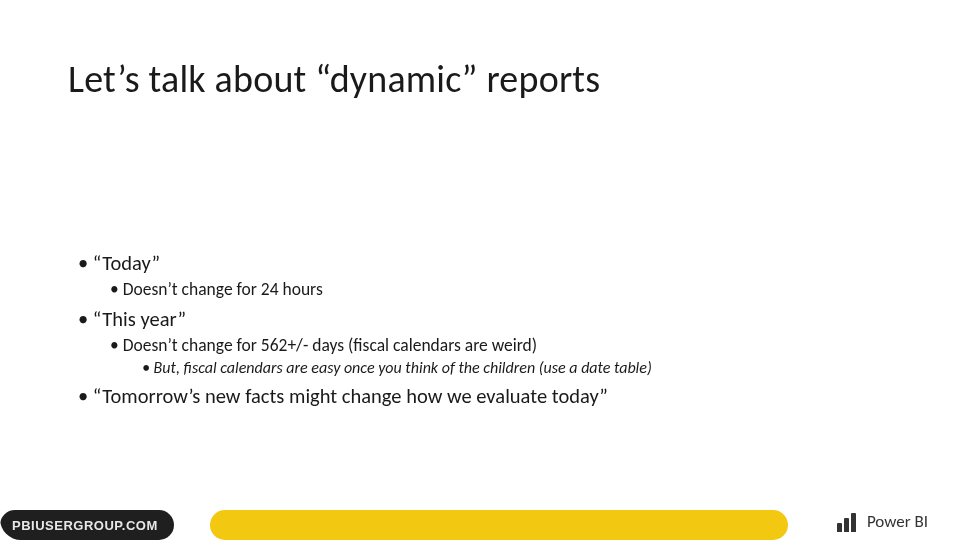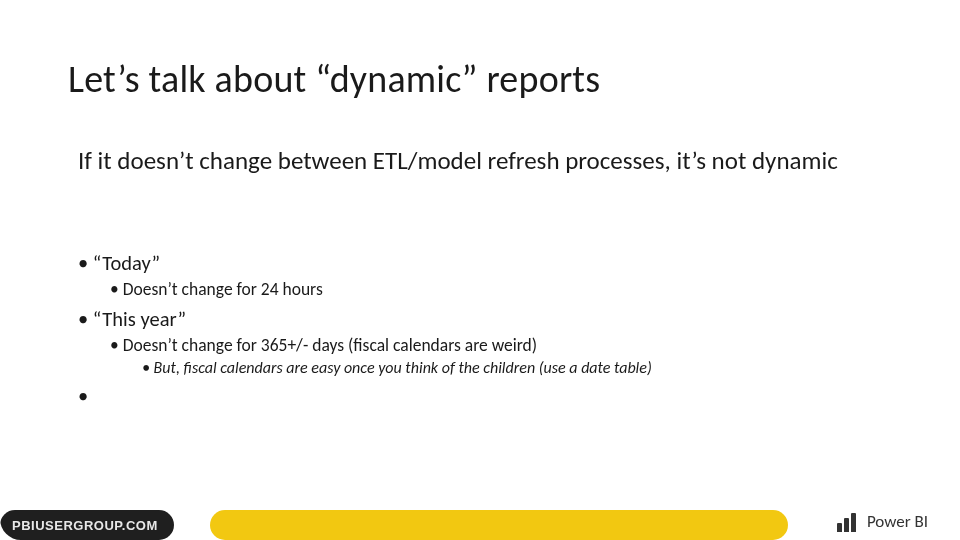--- a/index.html
+++ b/index.html
@@ -30,46 +30,46 @@
   .pbi-icon .b3 { height: 19px; }
   .pbi-label { font-size: 17px; color: #333; font-weight: 400; }
 </style>
 </head>
 <body>
 
 <div class="slide">
 
   <h1 class="title">Let’s talk about “dynamic” reports</h1>
 
-  <div class="subtitle">If it doesn’t change between ETL/model refresh processes, it’s not dynamic</div>
 
   <div class="content">
     <ul class="lvl1">
       <li>
         <span>“Today”</span>
         <ul class="lvl2">
           <li>
             <span>Doesn’t change for 24 hours</span>
           </li>
         </ul>
       </li>
       <li>
         <span>“This year”</span>
         <ul class="lvl2">
           <li>
-            <span>Doesn’t change for 365+/- days (fiscal calendars are weird)</span>
+            <span>Doesn’t change for 562+/- days (fiscal calendars are weird)</span>
             <ul class="lvl3">
               <li>
                 <span>But, fiscal calendars are easy once you think of the children (use a date table)</span>
               </li>
             </ul>
           </li>
         </ul>
       </li>
       <li>
+        <span>“Tomorrow’s new facts might change how we evaluate today”</span>
       </li>
     </ul>
   </div>
 
   <div class="footer">
     <div class="footer-bar-dark">
       <span>PBIUSERGROUP.COM</span>
     </div>
     <div class="footer-bar-yellow"></div>
     <div class="footer-right">

